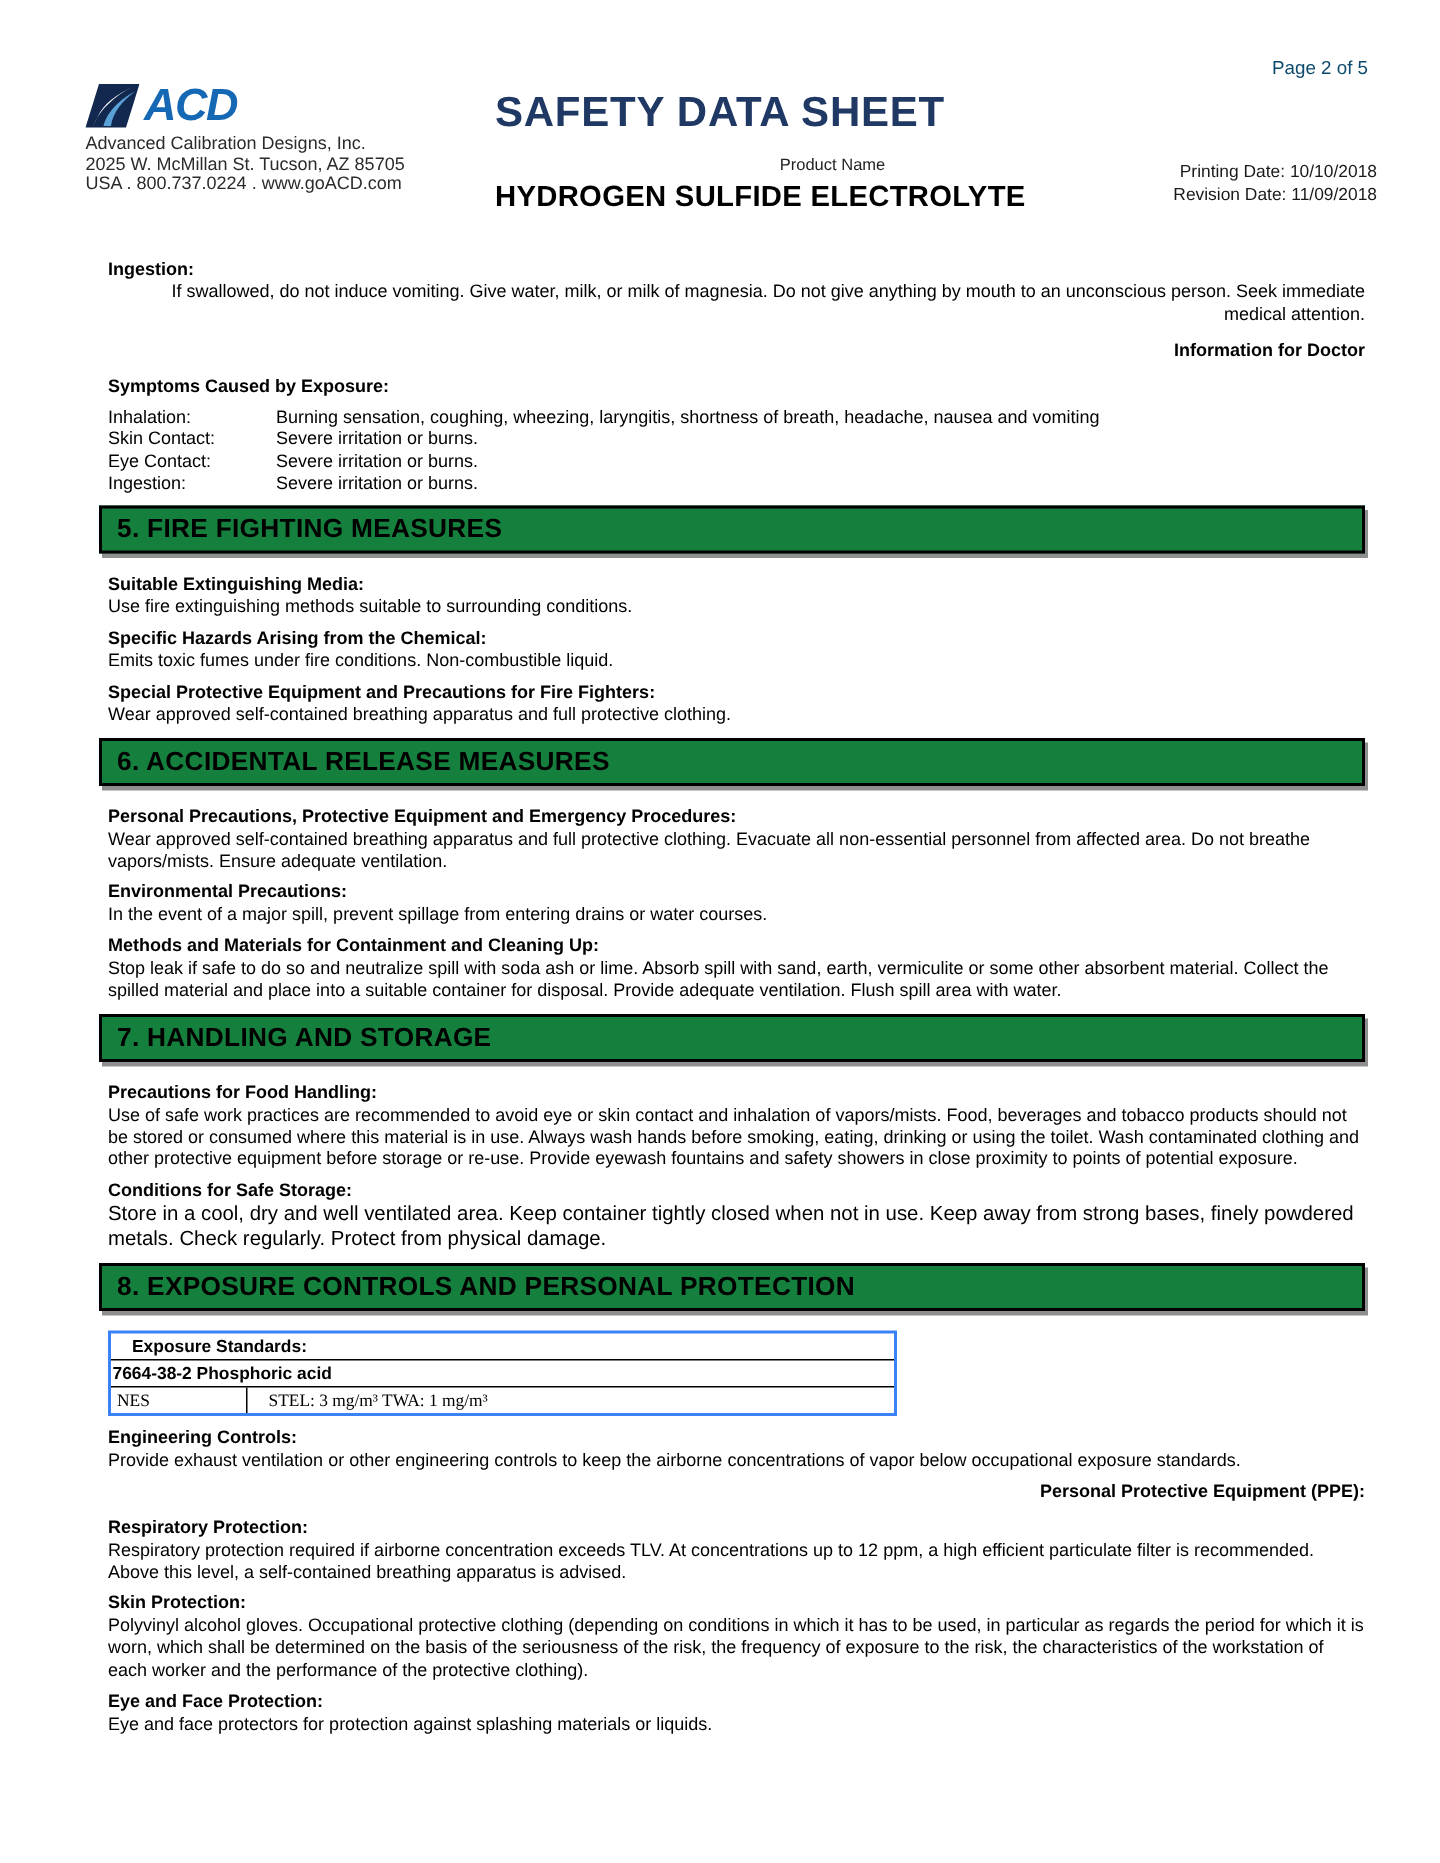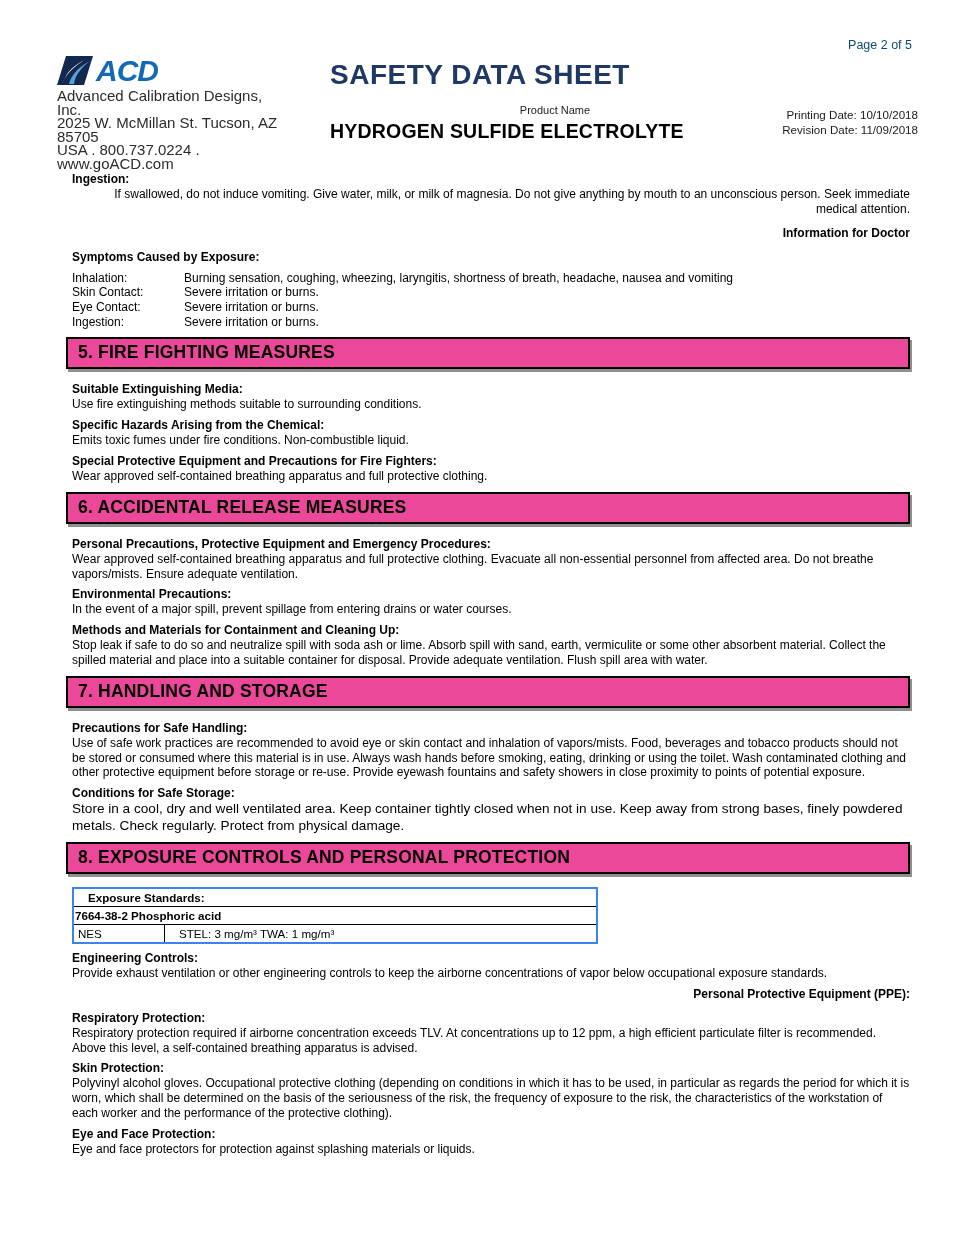--- a/index.html
+++ b/index.html
@@ -5,46 +5,46 @@
   html,body{margin:0;padding:0;background:#ffffff;}
   .page{
     width:960px;height:1242px;background:#ffffff;position:relative;overflow:hidden;
     font-family:"Liberation Sans","DejaVu Sans",sans-serif;color:#000;
   }
   
   .page-label{position:absolute;top:38px;right:48px;font-size:12.5px;color:#0c4a6e;}
   .logo-block{position:absolute;top:55px;left:57px;width:230px;}
   .logo-row{display:flex;align-items:center;gap:3px;}
   .logo-acd{font-size:30px;font-weight:800;font-style:italic;color:#1568b4;letter-spacing:-1px;line-height:30px;}
-  .company-lines{margin-top:3px;font-size:15px;line-height:13.5px;color:#2b2b2b;}
+  .company-lines{margin-top:3px;font-size:12px;line-height:13.5px;color:#2b2b2b;}
   .title-block{position:absolute;top:60px;left:290px;width:450px;margin-left:40px;}
   .sds-title{font-size:28px;font-weight:800;color:#1f3864;letter-spacing:0.5px;line-height:30px;}
   .product-label{margin-top:14px;font-size:11px;color:#222;text-align:center;}
   .product-name{margin-top:4px;font-size:19.5px;font-weight:800;color:#000;letter-spacing:0.2px;}
   .dates-block{position:absolute;top:108px;right:42px;text-align:right;font-size:11.6px;line-height:14.5px;color:#1a1a1a;}
   
   .body-area{position:absolute;top:172px;left:72px;right:50px;}
   .b-label{font-weight:700;font-size:12px;line-height:15px;}
   .b-text{font-size:12px;line-height:14.8px;margin-bottom:6px;}
   .b-text.large{font-size:13.6px;line-height:16.4px;}
   .mb8{margin-bottom:9px;text-align:right;}
   .mb6{margin-bottom:6px;}
   .symptom-row{display:grid;grid-template-columns:112px 1fr;font-size:12px;line-height:14.7px;}
   .section-head{
     border:2px solid #000;box-shadow:2px 3px 0 #8f8f8f;
     margin:8px 0 13px -6px;padding:3px 8px 4px 10px;
-    font-weight:800;font-size:17.5px;letter-spacing:0.2px;background:#ec4899;
+    font-weight:800;font-size:17.5px;letter-spacing:0.2px;background:#15803d;
   }
   
   .exp-table{width:522px;border:2px solid #3b82f6;margin-bottom:7px;font-size:11.6px;}
   .exp-row{border-bottom:1px solid #000;line-height:15px;padding:1px 4px;}
   .exp-row:last-child{border-bottom:none;}
   .exp-row.head{font-weight:700;padding-left:14px;}
   .exp-row.substance{font-weight:700;padding-left:1px;}
-  .exp-row.values{display:grid;grid-template-columns:90px 1fr;padding:0;}
+  .exp-row.values{display:grid;grid-template-columns:90px 1fr;padding:0;font-family:Liberation Serif, serif;}
   .exp-cell-a{padding:1px 4px;}
   .exp-cell-b{border-left:1px solid #000;padding:1px 4px 1px 14px;}
 </style>
 </head>
 <body>
 
 <div class="page">
 
   <div class="page-label">Page 2 of 5</div>
 
@@ -114,21 +114,21 @@
 
     <div class="section-head">6. ACCIDENTAL RELEASE MEASURES</div>
     <div class="b-label">Personal Precautions, Protective Equipment and Emergency Procedures:</div>
     <div class="b-text">Wear approved self-contained breathing apparatus and full protective clothing. Evacuate all non-essential personnel from affected area. Do not breathe vapors/mists. Ensure adequate ventilation.</div>
     <div class="b-label">Environmental Precautions:</div>
     <div class="b-text">In the event of a major spill, prevent spillage from entering drains or water courses.</div>
     <div class="b-label">Methods and Materials for Containment and Cleaning Up:</div>
     <div class="b-text">Stop leak if safe to do so and neutralize spill with soda ash or lime. Absorb spill with sand, earth, vermiculite or some other absorbent material. Collect the spilled material and place into a suitable container for disposal. Provide adequate ventilation. Flush spill area with water.</div>
 
     <div class="section-head">7. HANDLING AND STORAGE</div>
-    <div class="b-label">Precautions for Safe Handling:</div>
+    <div class="b-label">Precautions for Food Handling:</div>
     <div class="b-text">Use of safe work practices are recommended to avoid eye or skin contact and inhalation of vapors/mists. Food, beverages and tobacco products should not be stored or consumed where this material is in use. Always wash hands before smoking, eating, drinking or using the toilet. Wash contaminated clothing and other protective equipment before storage or re-use. Provide eyewash fountains and safety showers in close proximity to points of potential exposure.</div>
     <div class="b-label">Conditions for Safe Storage:</div>
     <div class="b-text large">Store in a cool, dry and well ventilated area. Keep container tightly closed when not in use. Keep away from strong bases, finely powdered metals. Check regularly. Protect from physical damage.</div>
 
     <div class="section-head">8. EXPOSURE CONTROLS AND PERSONAL PROTECTION</div>
 
     <div class="exp-table">
       <div class="exp-row head">Exposure Standards:</div>
       <div class="exp-row substance">7664-38-2 Phosphoric acid</div>
       <div class="exp-row values">

